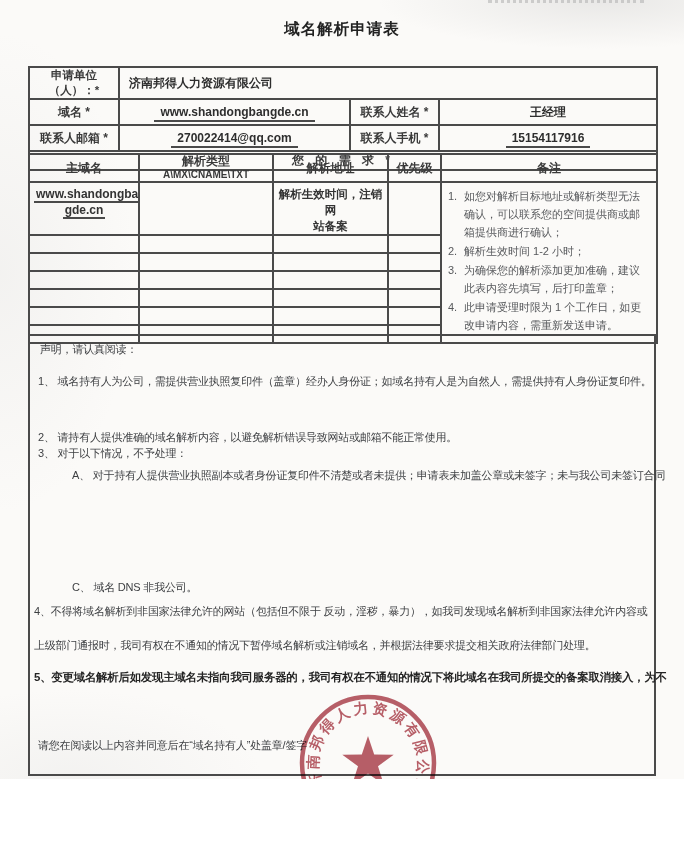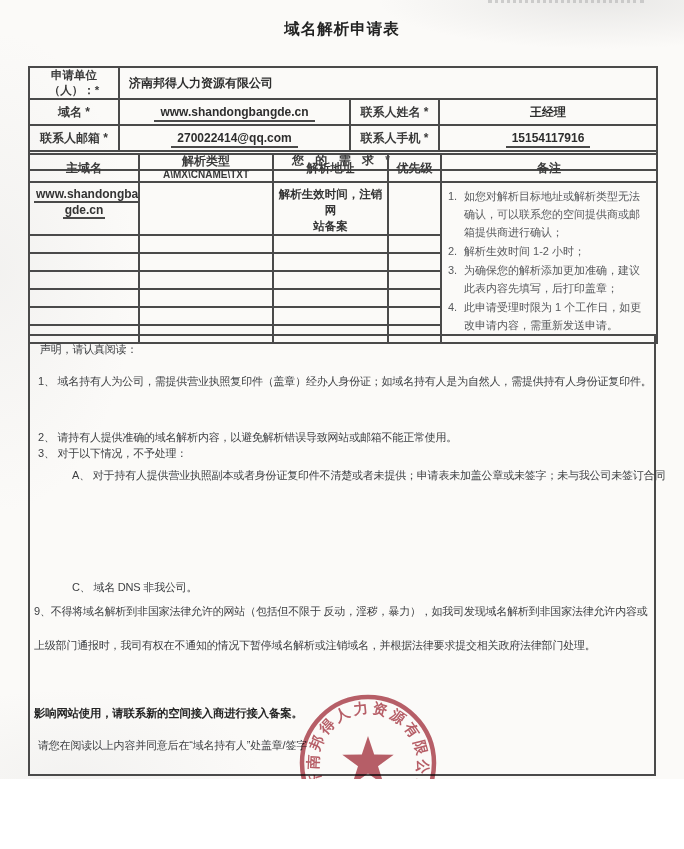--- a/index.html
+++ b/index.html
@@ -180,23 +180,23 @@
   </tbody>
     </table>
 
   <div class="stmt-box">
     <div class="sline" style="left:10px;top:6px;">声明，请认真阅读：</div>
     <div class="sline" style="left:8px;top:38px;">1、 域名持有人为公司，需提供营业执照复印件（盖章）经办人身份证；如域名持有人是为自然人，需提供持有人身份证复印件。</div>
     <div class="sline" style="left:8px;top:74px;margin-top:20px;">2、 请持有人提供准确的域名解析内容，以避免解析错误导致网站或邮箱不能正常使用。</div>
     <div class="sline" style="left:8px;top:110px;">3、 对于以下情况，不予处理：</div>
     <div class="sline" style="left:42px;top:132px;">A、 对于持有人提供营业执照副本或者身份证复印件不清楚或者未提供；申请表未加盖公章或未签字；未与我公司未签订合同</div>
     <div class="sline" style="left:42px;top:244px;">C、 域名 DNS 非我公司。</div>
-    <div class="sline" style="left:4px;top:268px;">9、不得将域名解析到非国家法律允许的网站（包括但不限于 反动，淫秽，暴力），如我司发现域名解析到非国家法律允许内容或</div>
+    <div class="sline" style="left:4px;top:268px;">4、不得将域名解析到非国家法律允许的网站（包括但不限于 反动，淫秽，暴力），如我司发现域名解析到非国家法律允许内容或</div>
     <div class="sline" style="left:4px;top:302px;">上级部门通报时，我司有权在不通知的情况下暂停域名解析或注销域名，并根据法律要求提交相关政府法律部门处理。</div>
-    <div class="sline b" style="left:4px;top:370px;">影响网站使用，请联系新的空间接入商进行接入备案。</div>
+    <div class="sline b" style="left:4px;top:334px;">5、变更域名解析后如发现主域名未指向我司服务器的，我司有权在不通知的情况下将此域名在我司所提交的备案取消接入，为不</div>
     <div class="sline" style="left:8px;top:402px;">请您在阅读以上内容并同意后在“域名持有人”处盖章/签字</div>
   </div>
 
   <div class="footer-line" style="left:245px;top:791px;">域名持有人 （公司盖章，自然人签字）</div>
   <div class="footer-line" style="left:245px;top:826px;">经办人签字：</div>
   <div class="redact"></div>
   <div class="footer-line" style="left:414px;top:826px;margin-top:8px;"><span>申请时间：</span><span>2022.8.1</span></div>
 
   <svg class="stamp" viewBox="0 0 150 150">
     <defs>

